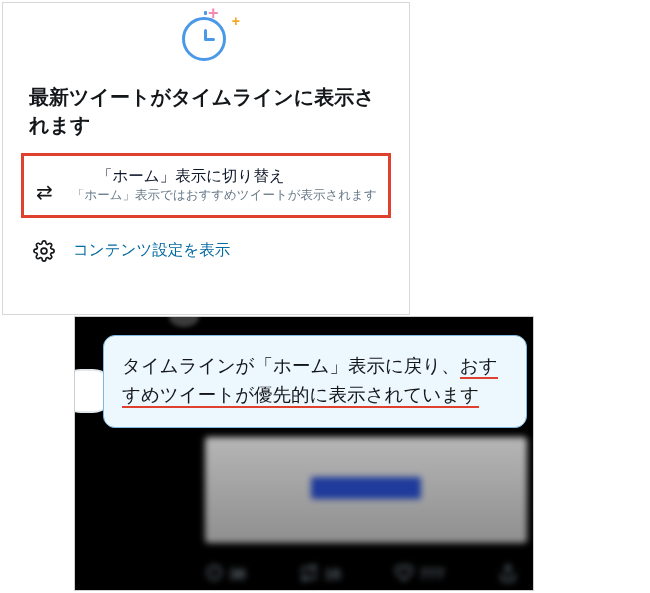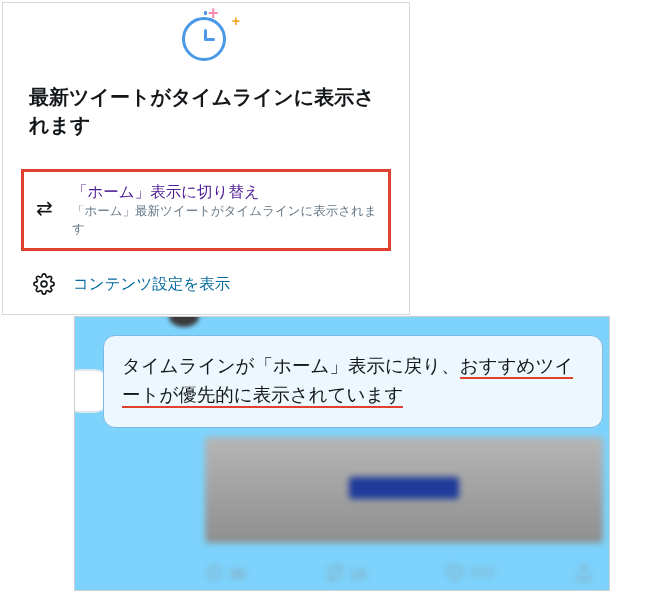--- a/index.html
+++ b/index.html
@@ -64,43 +64,44 @@
     font-size: 14px;
     font-weight: 700;
     top: 0px; right: -4px;
   }
 
   .popup-title {
     font-size: 20px;
     font-weight: 800;
     color: #14171a;
     line-height: 1.4;
-    padding: 0 26px 30px;
+    padding: 0 26px 14px;
   }
 
   .switch-row {
     margin: 0 18px 8px;
     border: 3px solid #e0412e;
     padding: 10px 10px 10px 12px;
     display: flex;
     align-items: flex-start;
     cursor: pointer;
   }
   .switch-icon {
     width: 26px;
     flex: 0 0 26px;
     font-size: 20px;
     color: #14171a;
     padding-top: 14px;
   }
   .switch-text { padding-left: 10px; }
   .switch-label {
     font-size: 15.5px;
-    color: #4c1d95;
+    color: #0f172a;
     font-weight: 500;
+    margin-left: 25px;
   }
   .switch-desc {
     font-size: 12.5px;
     color: #657786;
     line-height: 1.4;
   }
 
   .settings-row {
     padding: 14px 30px;
     display: flex;
@@ -116,23 +117,23 @@
     font-size: 15.5px;
     color: #0369a1;
     padding-left: 18px;
   }
 
   
   .bottom-panel {
     position: absolute;
     top: 316px;
     left: 74px;
-    width: 536px;
+    width: 460px;
     height: 275px;
-    background: #7dd3fc;
+    background: #000000;
     border: 1px solid #cfcfcf;
     overflow: hidden;
   }
   .avatar-slice {
     position: absolute;
     top: -10px; left: 94px;
     width: 30px; height: 20px;
     background: #3b3b3b;
     border-radius: 50%;
     filter: blur(2px);
@@ -219,21 +220,21 @@
     <span class="plus-pink">+</span>
     <span class="plus-orange">+</span>
   </div>
 
   <div class="popup-title">最新ツイートがタイムラインに表示されます</div>
 
   <div class="switch-row">
     <div class="switch-icon">⇄</div>
     <div class="switch-text">
       <div class="switch-label">「ホーム」表示に切り替え</div>
-      <div class="switch-desc">「ホーム」最新ツイートがタイムラインに表示されます</div>
+      <div class="switch-desc">「ホーム」表示ではおすすめツイートが表示されます</div>
     </div>
   </div>
 
   <div class="settings-row">
     <svg class="gear" viewBox="0 0 24 24" fill="none" stroke="currentColor" stroke-width="1.8">
       <circle cx="12" cy="12" r="3.2"></circle>
       <path d="M19.4 15a1.7 1.7 0 0 0 .34 1.87l.06.06a2 2 0 1 1-2.83 2.83l-.06-.06a1.7 1.7 0 0 0-1.87-.34 1.7 1.7 0 0 0-1.03 1.56V21a2 2 0 1 1-4 0v-.09a1.7 1.7 0 0 0-1.11-1.56 1.7 1.7 0 0 0-1.87.34l-.06.06a2 2 0 1 1-2.83-2.83l.06-.06a1.7 1.7 0 0 0 .34-1.87 1.7 1.7 0 0 0-1.56-1.03H3a2 2 0 1 1 0-4h.09a1.7 1.7 0 0 0 1.56-1.11 1.7 1.7 0 0 0-.34-1.87l-.06-.06a2 2 0 1 1 2.83-2.83l.06.06a1.7 1.7 0 0 0 1.87.34H9a1.7 1.7 0 0 0 1.03-1.56V3a2 2 0 1 1 4 0v.09a1.7 1.7 0 0 0 1.03 1.56 1.7 1.7 0 0 0 1.87-.34l.06-.06a2 2 0 1 1 2.83 2.83l-.06.06a1.7 1.7 0 0 0-.34 1.87V9a1.7 1.7 0 0 0 1.56 1.03H21a2 2 0 1 1 0 4h-.09a1.7 1.7 0 0 0-1.56 1.03z"></path>
     </svg>
     <div class="settings-label">コンテンツ設定を表示</div>
   </div>

